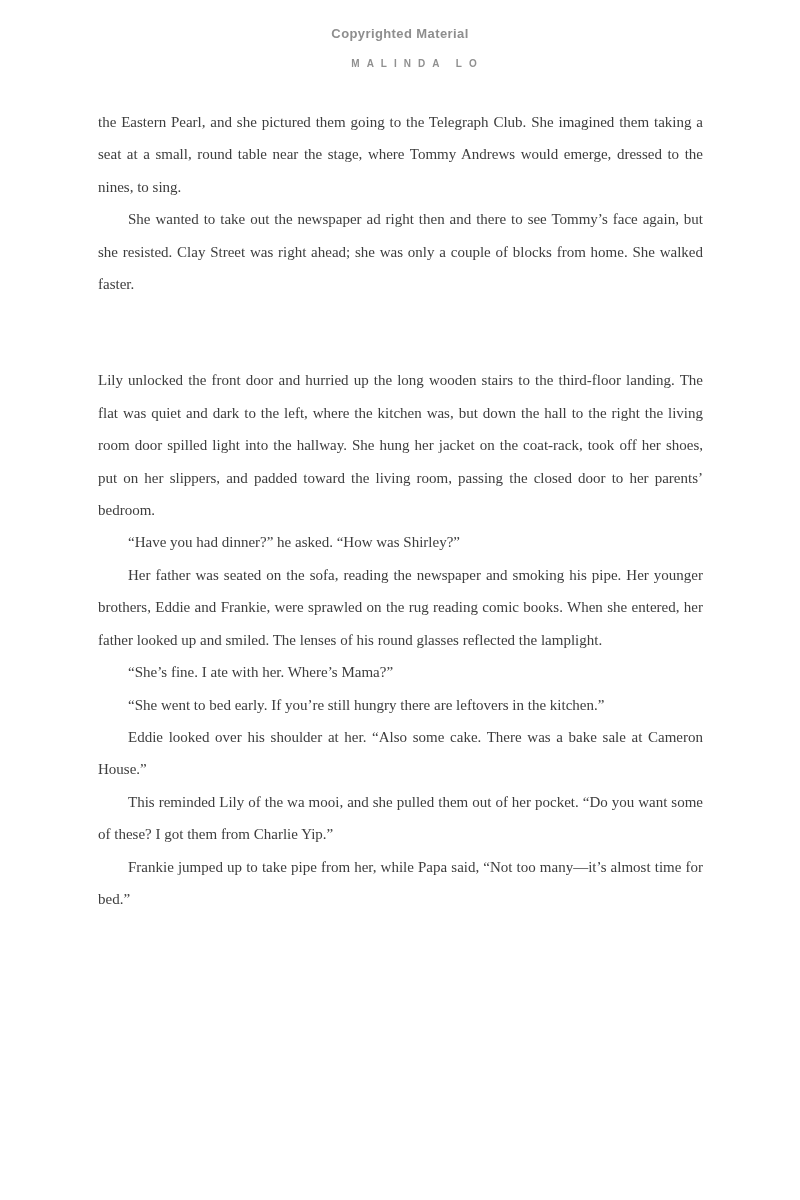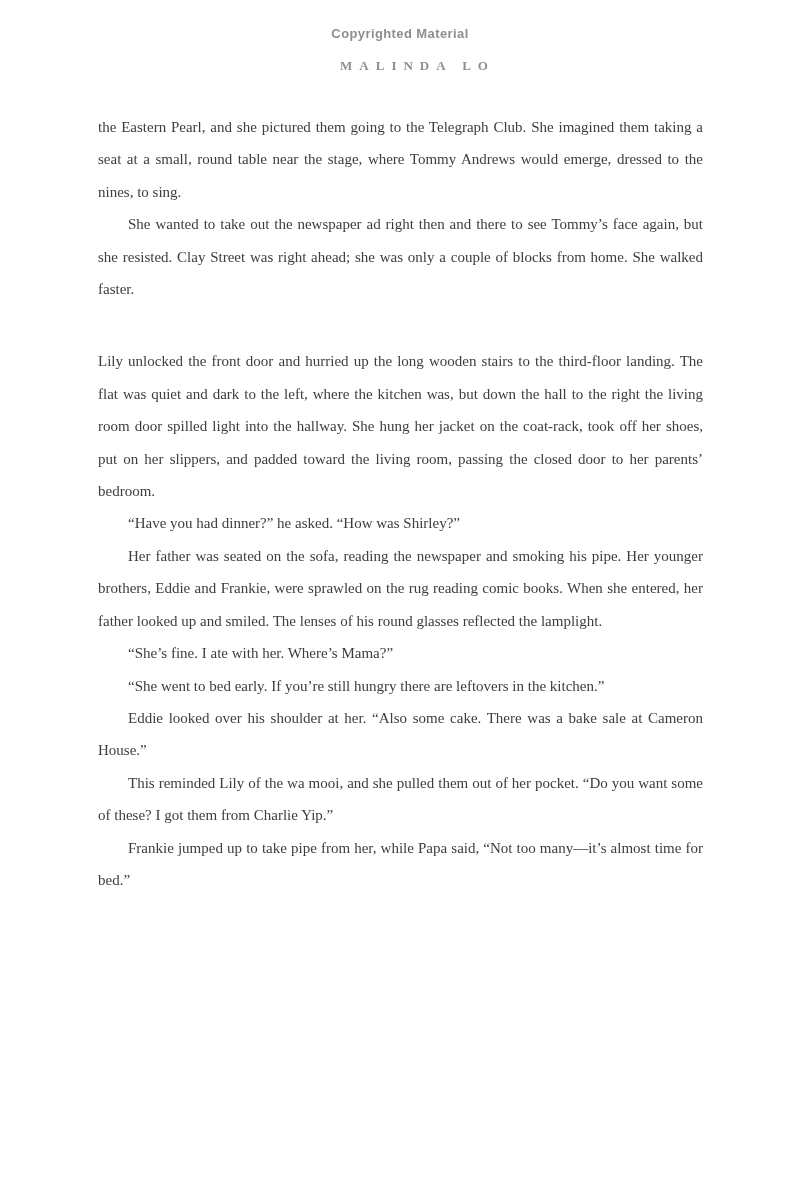--- a/index.html
+++ b/index.html
@@ -21,22 +21,22 @@
   }
   .copyright {
     font-family: "Liberation Sans", sans-serif;
     font-size: 13px;
     font-weight: bold;
     letter-spacing: 0.4px;
     color: #8e8e8e;
   }
   .author {
     margin-top: 17px;
-    font-family: Liberation Serif, serif;
-    font-size: 13px;
+    font-family: Liberation Sans, sans-serif;
+    font-size: 10px;
     font-weight: bold;
     letter-spacing: 7px;
     color: #909090;
     margin-left: 35px;
   }
   .body-text {
     margin: 37px auto 0 98px;
     width: 605px;
     font-size: 15px;
     line-height: 32.4px;
@@ -44,21 +44,21 @@
     text-align: justify;
   }
   .body-text p {
     margin: 0;
     padding: 0;
   }
   .body-text p.indent {
     text-indent: 30px;
   }
   .body-text p.section-break {
-    margin-top: 40px;
+    margin-top: 64px;
   }
   .bottom-matter {
     position: absolute;
     top: 1122px;
     left: 0;
     width: 800px;
     text-align: center;
     margin-left: 45px;
   }
   .pagenum {

